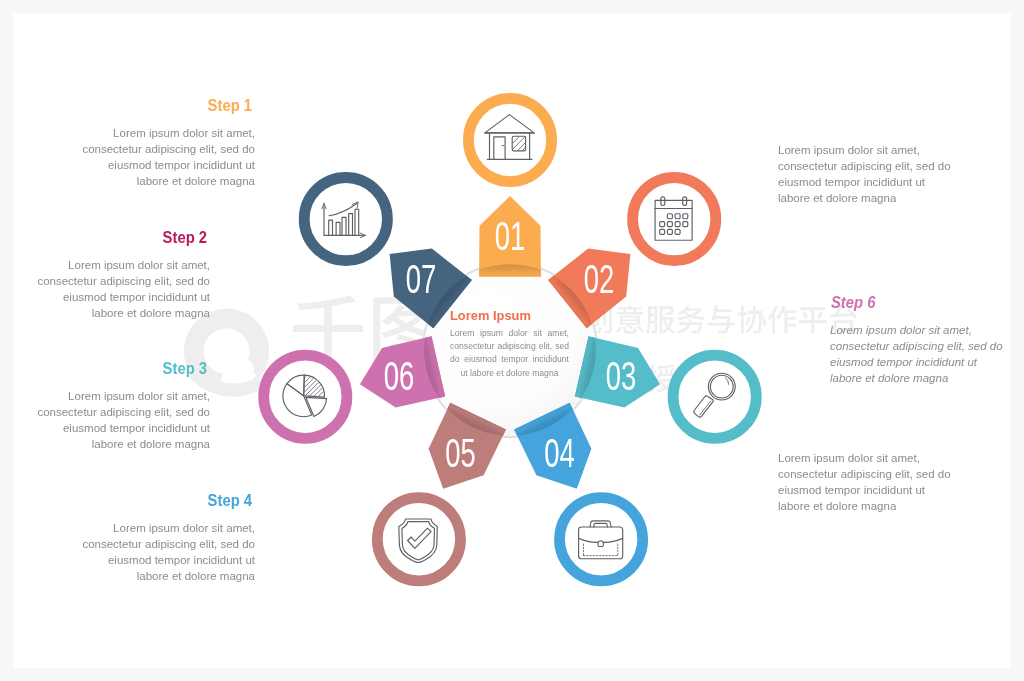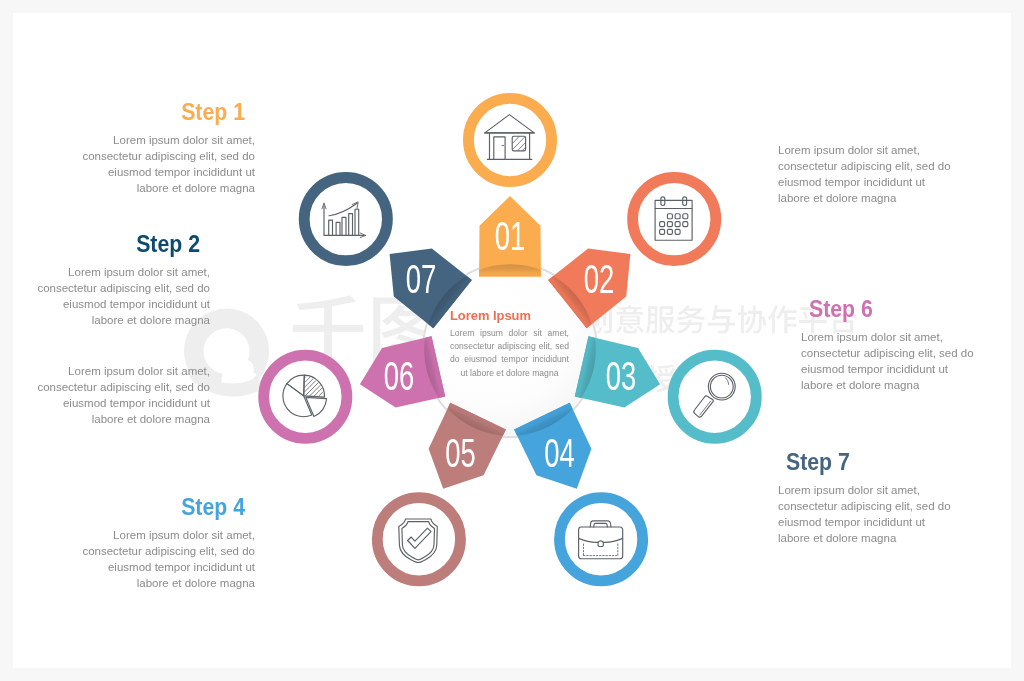--- a/index.html
+++ b/index.html
@@ -2,21 +2,21 @@
 <html><head>
 <meta charset="utf-8">
 <title>Infographic</title>
 <style>
   html,body{margin:0;padding:0;background:#f7f7f7;}
   body{width:1024px;height:681px;overflow:hidden;
        font-family:"Liberation Sans",sans-serif;-webkit-font-smoothing:antialiased;}
   #page{position:absolute;left:13px;top:13px;width:998px;height:655px;background:#ffffff;overflow:hidden;}
   #wheel{position:absolute;left:-13px;top:-13px;}
   .stepblock{position:absolute;}
-  .steptitle{font-weight:bold;font-size:23px;line-height:25px;margin:7px;white-space:nowrap;}
+  .steptitle{font-weight:bold;font-size:16px;line-height:25px;margin:0;white-space:nowrap;}
   .steptitle span{display:inline-block;transform:scaleX(0.925);}
   .L .steptitle{padding-right:3px;}
   .L .steptitle span{transform-origin:right center;}
   .R .steptitle{padding-left:1px;}
   .R .steptitle span{transform-origin:left center;}
   .stepbody{font-size:11.5px;line-height:16px;color:#8c8c8c;margin:7px 0 0 0;}
   .L .steptitle,.L .stepbody{text-align:right;}
   .R .steptitle,.R .stepbody{text-align:left;}
   #watermarks{position:absolute;left:0;top:0;}
   #hub{position:absolute;left:437px;top:295px;width:119px;}
@@ -241,35 +241,35 @@
   <div id="hub">
     <div id="hubtitle">Lorem Ipsum</div>
     <div id="hubbody">Lorem ipsum dolor sit amet, consectetur adipiscing elit, sed do eiusmod tempor incididunt ut labore et dolore magna</div>
   </div>
   <div id="texts">
       <div class="stepblock L" style="left: 69px; top: 80px; width: 173px;">
         <div class="steptitle" style="color: rgb(251, 172, 79);"><span>Step 1</span></div>
         <div class="stepbody">Lorem ipsum dolor sit amet, consectetur adipiscing elit, sed do eiusmod tempor incididunt ut labore et dolore magna</div>
       </div>
       <div class="stepblock L" style="left: 24px; top: 212px; width: 173px;">
-        <div class="steptitle" style="color: #0c4a6e;"><span>Step 2</span></div>
+        <div class="steptitle" style="color: #be185d;"><span>Step 2</span></div>
         <div class="stepbody">Lorem ipsum dolor sit amet, consectetur adipiscing elit, sed do eiusmod tempor incididunt ut labore et dolore magna</div>
       </div>
       <div class="stepblock L" style="left: 24px; top: 343px; width: 173px;">
+        <div class="steptitle" style="color: rgb(85, 188, 201);"><span>Step 3</span></div>
         <div class="stepbody">Lorem ipsum dolor sit amet, consectetur adipiscing elit, sed do eiusmod tempor incididunt ut labore et dolore magna</div>
       </div>
       <div class="stepblock L" style="left: 69px; top: 475px; width: 173px;">
         <div class="steptitle" style="color: rgb(69, 164, 220); text-align: right;"><span>Step 4</span></div>
         <div class="stepbody">Lorem ipsum dolor sit amet, consectetur adipiscing elit, sed do eiusmod tempor incididunt ut labore et dolore magna</div>
       </div>
       <div class="stepblock R" style="left: 765px; top: 122px; width: 173px;">
         <div class="stepbody">Lorem ipsum dolor sit amet, consectetur adipiscing elit, sed do eiusmod tempor incididunt ut labore et dolore magna</div>
       </div>
-      <div class="stepblock R" style="left: 788px; top: 277px; width: 173px;">
+      <div class="stepblock R" style="left: 817px; top: 277px; width: 173px; font-style: italic;">
         <div class="steptitle" style="color: rgb(206, 114, 175);"><span>Step 6</span></div>
         <div class="stepbody">Lorem ipsum dolor sit amet, consectetur adipiscing elit, sed do eiusmod tempor incididunt ut labore et dolore magna</div>
       </div>
       <div class="stepblock R" style="left: 765px; top: 430px; width: 173px;">
-        <div class="steptitle" style="color: rgb(69, 100, 128);"><span>Step 7</span></div>
         <div class="stepbody">Lorem ipsum dolor sit amet, consectetur adipiscing elit, sed do eiusmod tempor incididunt ut labore et dolore magna</div>
       </div>
     </div>
 </div>
 
 </body></html>

